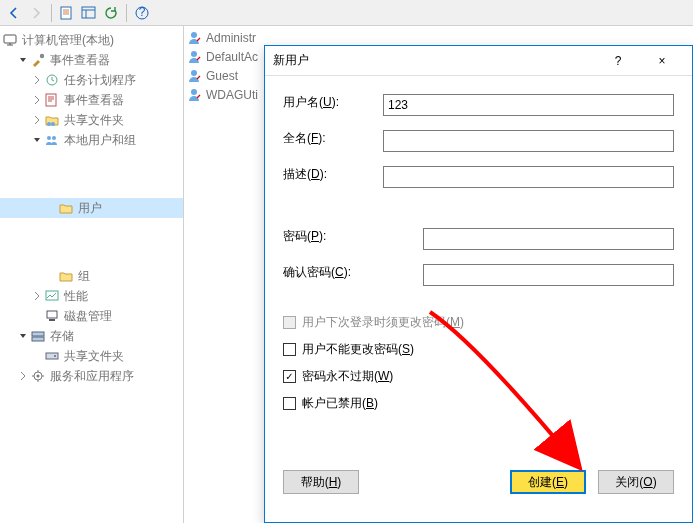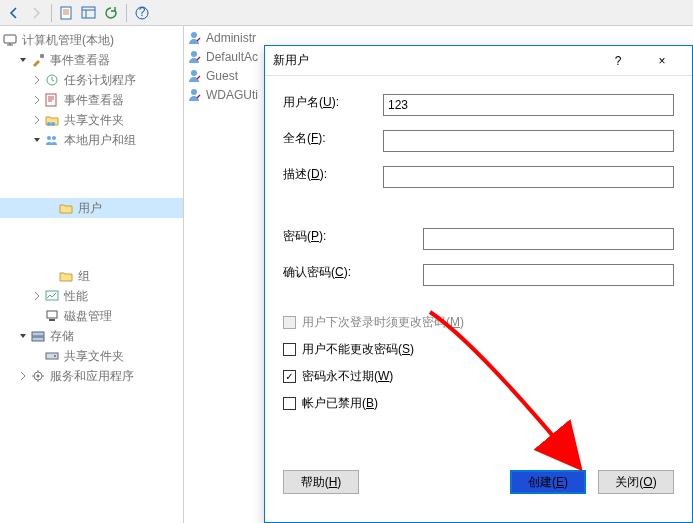--- a/index.html
+++ b/index.html
@@ -66,21 +66,21 @@
   .cb-label { }
   .cb-label.disabled { color: #888; }
   .cb-label u { text-decoration: underline; }
   .dlg-buttons {
     position: absolute; bottom: 28px; left: 18px; right: 18px; display: flex;
   }
   .dlg-btn {
     height: 24px; min-width: 76px; border: 1px solid #aaa; background: #e1e1e1;
     display: flex; align-items: center; justify-content: center; padding: 0 12px;
   }
-  .dlg-btn.primary { border: 2px solid #0078d7; background: #1d4ed8; }
+  .dlg-btn.primary { border: 2px solid #0078d7; background: #fde047; }
   .dlg-buttons .spacer { flex: 1; }
   .dlg-buttons .gap { width: 12px; }
   .field-label u, .dlg-btn u { text-decoration: underline; }
 
   .arrow {
     position: absolute; left: 415px; top: 302px; pointer-events: none; z-index: 99;
   }
   .arrow svg { width: 190px; height: 180px; }
 </style>
 </head>

